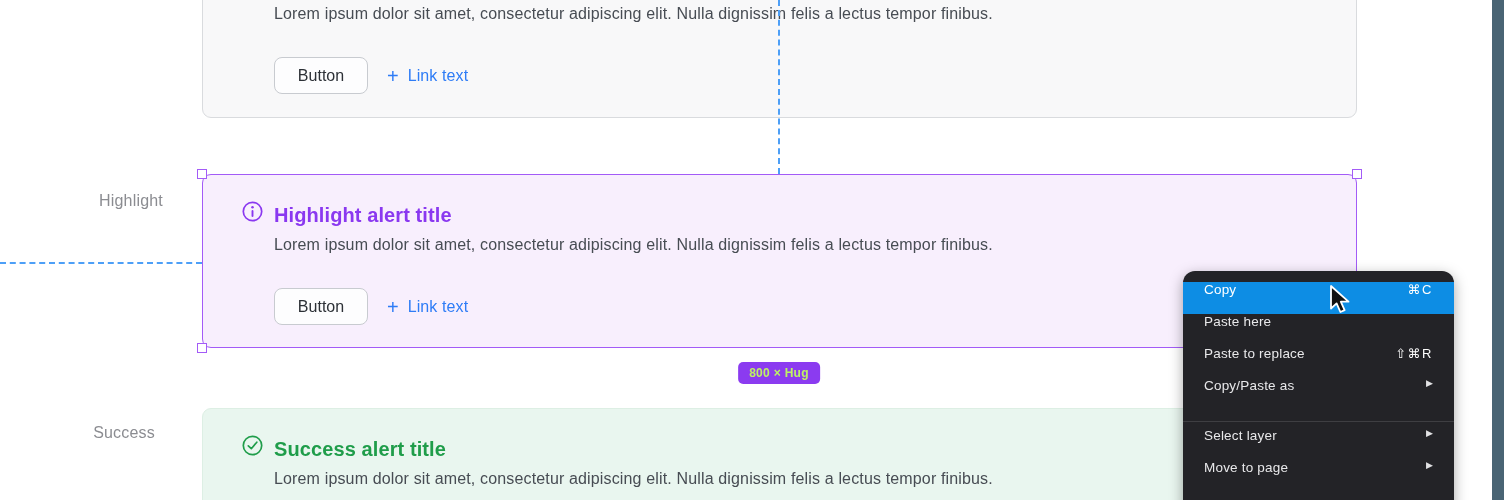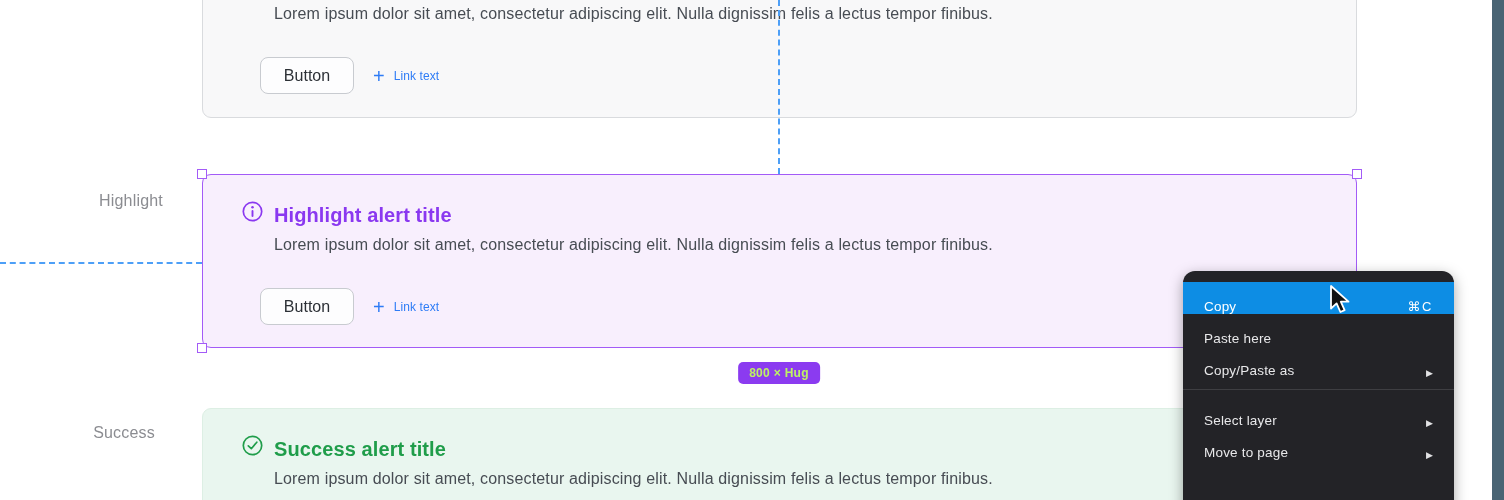--- a/index.html
+++ b/index.html
@@ -21,32 +21,32 @@
     position:absolute; left:71px; top:29px;
     font-size:20px; font-weight:700; letter-spacing:.1px;
   }
   .title-highlight { color:#8a38f0; }
   .title-success   { color:#1f9d4a; }
   .alert-body {
     position:absolute; left:71px; top:61px;
     font-size:16px; color:#474c53; letter-spacing:.15px; white-space:nowrap;
   }
   .alert-actions {
-    position:absolute; left:57px; top:113px;
+    position:absolute; left:71px; top:113px;
     display:flex; align-items:center; gap:19px;
   }
   .btn {
     min-width:94px; height:37px; padding:0 18px;
     background:#fdfdfe; border:1px solid #c8cbd0; border-radius:8px;
     font-size:16px; color:#2c3036; display:flex; align-items:center; justify-content:center;
     font-family:"Liberation Sans", sans-serif;
   }
   .link { display:flex; align-items:center; gap:9px; color:#2e7cf6; cursor:default; }
   .link .plus { font-size:20px; font-weight:500; line-height:1; }
-  .link .link-label { font-size:12px; font-weight:500; letter-spacing:.1px; }
+  .link .link-label { font-size:16px; font-weight:500; letter-spacing:.1px; }
 
   
   .handle {
     position:absolute; width:10px; height:10px;
     background:#ffffff; border:1.5px solid #a35bf7; z-index:4;
   }
   .guide-v {
     position:absolute; left:778px; top:0; height:174px; width:0;
     border-left:2px dashed #4d9ff7; z-index:3;
   }
@@ -69,21 +69,21 @@
   .label-highlight { top:192px;margin-left:8px; }
   .label-success   { top:424px;padding-left:44px; }
 
   
   .context-menu {
     position:absolute; left:1183px; top:271px; width:271px; height:260px;
     background:#232327; border-radius:12px; padding-top:11px;
     z-index:10; box-shadow:0 4px 14px rgba(0,0,0,.35);
   }
   .menu-row {
-    height:32px; display:flex; align-items:flex-end; padding:0 21px;
+    height:32px; display:flex; align-items:flex-start; padding:0 21px;
     font-size:13.5px; color:#e8e8ea; letter-spacing:.2px;
   }
   .menu-row.hl { background:#0d8de4; color:#ffffff; }
   .menu-shortcut { margin-left:auto; font-size:13px; color:#fdfdfd; letter-spacing:1.5px; white-space:nowrap; }
   .menu-arrow { margin-left:auto; font-size:9px; color:#e2e2e4; }
   .menu-sep { height:1px; background:#3e3e42; margin:11px 0 6px; }
 
   
   .cursor { position:absolute; left:1329px; top:285px; z-index:20; }
   .side-strip {
@@ -146,20 +146,24 @@
 
 <div class="context-menu">
   <div class="menu-row hl">
     <span>Copy</span>
     <span class="menu-shortcut">⌘C</span>
   </div>
   <div class="menu-row">
     <span>Paste here</span>
   </div>
   <div class="menu-row">
+    <span>Paste to replace</span>
+    <span class="menu-shortcut">⇧⌘R</span>
+  </div>
+  <div class="menu-row">
     <span>Copy/Paste as</span>
     <span class="menu-arrow">▶</span>
   </div>
   <div class="menu-sep"></div>
   <div class="menu-row">
     <span>Select layer</span>
     <span class="menu-arrow">▶</span>
   </div>
   <div class="menu-row">
     <span>Move to page</span>

